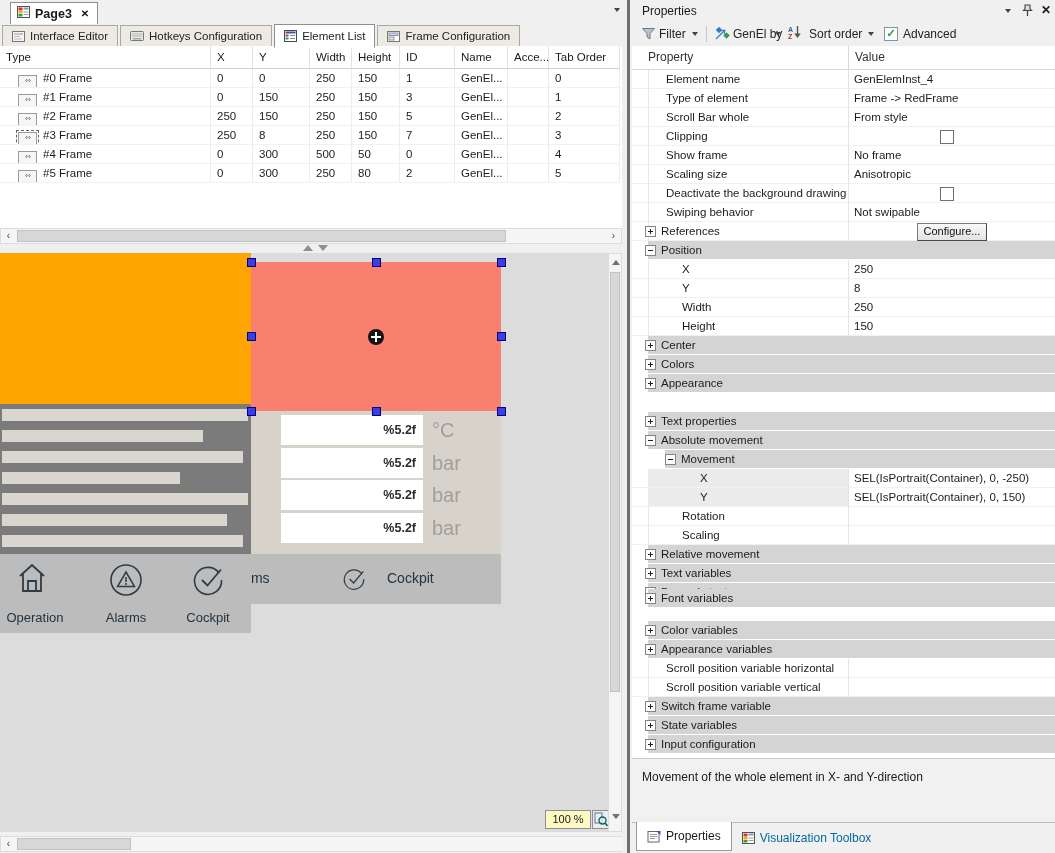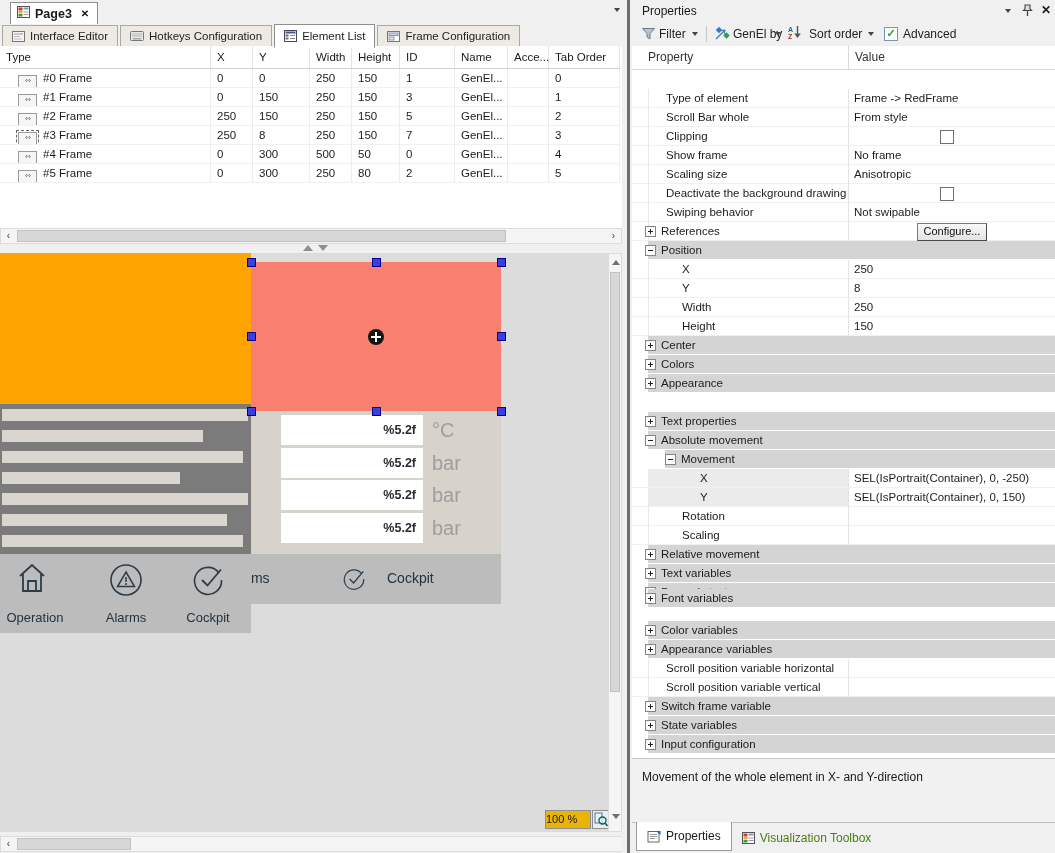--- a/index.html
+++ b/index.html
@@ -287,21 +287,21 @@
       <div class="hnd" style="position: absolute; left: 497px; top: 5px;"></div>
       <div class="hnd" style="position: absolute; left: 247px; top: 79px;"></div>
       <div class="hnd" style="position: absolute; left: 497px; top: 79px;"></div>
       <div class="hnd" style="position: absolute; left: 247px; top: 154px;"></div>
       <div class="hnd" style="position: absolute; left: 372px; top: 154px;"></div>
       <div class="hnd" style="position: absolute; left: 497px; top: 154px;"></div>
       <div style="position: absolute; left: 368px; top: 76px; width: 16px; height: 16px; background: rgb(20, 20, 20); border-radius: 50%;">
         <div style="position: absolute; left: 3px; top: 7.25px; width: 10px; height: 1.5px; background: rgb(255, 255, 255);"></div>
         <div style="position: absolute; left: 7.25px; top: 3px; width: 1.5px; height: 10px; background: rgb(255, 255, 255);"></div>
       </div>
-      <div style="position: absolute; left: 545px; top: 557px; width: 46px; height: 19px; background: #eab308; border: 1px solid rgb(143, 143, 143); box-sizing: border-box; line-height: 17px; text-align: left; font-size: 11px;">100 %</div>
+      <div style="position: absolute; left: 545px; top: 557px; width: 46px; height: 19px; background: #fef9c3; border: 1px solid rgb(143, 143, 143); box-sizing: border-box; line-height: 17px; text-align: center; font-size: 11px;">100 %</div>
       <div style="position: absolute; left: 592px; top: 557px; width: 19px; height: 19px; background: rgb(236, 236, 236); border: 1px solid rgb(143, 143, 143); box-sizing: border-box;">
         <span style="position: absolute; left: 1px; top: 1px; display: block;"><svg width="14" height="15" viewBox="0 0 14 15">
             <rect x="1" y="1" width="7" height="10" fill="#eaf2f8" stroke="#4a7a9b"></rect>
             <circle cx="8.5" cy="8.5" r="3.5" fill="#dff" fill-opacity="0.6" stroke="#1b5e5e" stroke-width="1.4"></circle>
             <line x1="11" y1="11" x2="13.5" y2="14" stroke="#1b5e5e" stroke-width="1.6"></line>
           </svg></span>
       </div>
     </div>
 
   <div class="abs sb" style="left:608px;top:253px;width:14px;height:579px">
@@ -363,20 +363,26 @@
     <span class="tbitem" style="left:271px">Advanced</span>
   </div>
 
   <div class="abs" id="pgrid">
     <div class="abs" style="left:0;top:0;width:423px;height:23px;background:#fff;border-bottom:1px solid #d9d9d9">
       <span class="abs" style="left:16px;top:4px;color:#333">Property</span>
       <div class="abs" style="left:216px;top:0;width:1px;height:23px;background:#d9d9d9"></div>
       <span class="abs" style="left:223px;top:4px;color:#333">Value</span>
     </div>
     <div class="abs" id="prows" style="left:0;top:24px;width:423px;height:684px">
+        <div class="prow" style="position: absolute; top: 0px; border-bottom: 1px solid rgb(241, 241, 241); box-sizing: border-box;">
+          <div class="gutterline" style="position: absolute;"></div>
+          <div class="pdivider" style="position: absolute;"></div>
+          <div class="plabel" style="position: absolute; left: 34px; width: 182px;">Element name</div>
+          <div class="pvalue" style="position: absolute;">GenElemInst_4</div>
+        </div>
         <div class="prow" style="position: absolute; top: 19px; border-bottom: 1px solid rgb(241, 241, 241); box-sizing: border-box;">
           <div class="gutterline" style="position: absolute;"></div>
           <div class="pdivider" style="position: absolute;"></div>
           <div class="plabel" style="position: absolute; left: 34px; width: 182px;">Type of element</div>
           <div class="pvalue" style="position: absolute;">Frame -&gt; RedFrame</div>
         </div>
         <div class="prow" style="position: absolute; top: 38px; border-bottom: 1px solid rgb(241, 241, 241); box-sizing: border-box;">
           <div class="gutterline" style="position: absolute;"></div>
           <div class="pdivider" style="position: absolute;"></div>
           <div class="plabel" style="position: absolute; left: 34px; width: 182px;">Scroll Bar whole</div>
@@ -620,21 +626,21 @@
             <svg width="14" height="13" viewBox="0 0 14 13">
               <rect x="1" y="1.5" width="11" height="10.5" fill="#fff" stroke="#666"></rect>
               <line x1="3" y1="4.5" x2="10" y2="4.5" stroke="#999"></line>
               <line x1="3" y1="6.5" x2="10" y2="6.5" stroke="#999"></line>
               <line x1="3" y1="8.5" x2="8" y2="8.5" stroke="#999"></line>
               <path d="M9 1 l4.5 0 0 4 z" fill="#2b5fa5"></path>
             </svg>
           </span>
           <span>Properties</span>
         </div>
-        <div class="btab" style="padding: 16px 10px; margin-top: 4px; color: #4d7c0f;">
+        <div class="btab" style="padding: 16px 10px; margin-top: 4px; color: #0369a1;">
           <span style="position: static; display: inline-flex;">
             <svg width="13" height="12" viewBox="0 0 13 12">
               <rect x="0.5" y="0.5" width="12" height="11" fill="#fff" stroke="#555"></rect>
               <rect x="1.5" y="1.5" width="4" height="3" fill="#d33"></rect>
               <rect x="1.5" y="5" width="4" height="2.5" fill="#e9b400"></rect>
               <rect x="1.5" y="8" width="4" height="2.5" fill="#2e9e4f"></rect>
               <rect x="6.5" y="1.5" width="5" height="2" fill="#8892bb"></rect>
               <line x1="6.5" y1="6" x2="11.5" y2="6" stroke="#999"></line>
               <line x1="6.5" y1="8.5" x2="11.5" y2="8.5" stroke="#999"></line>
             </svg>

